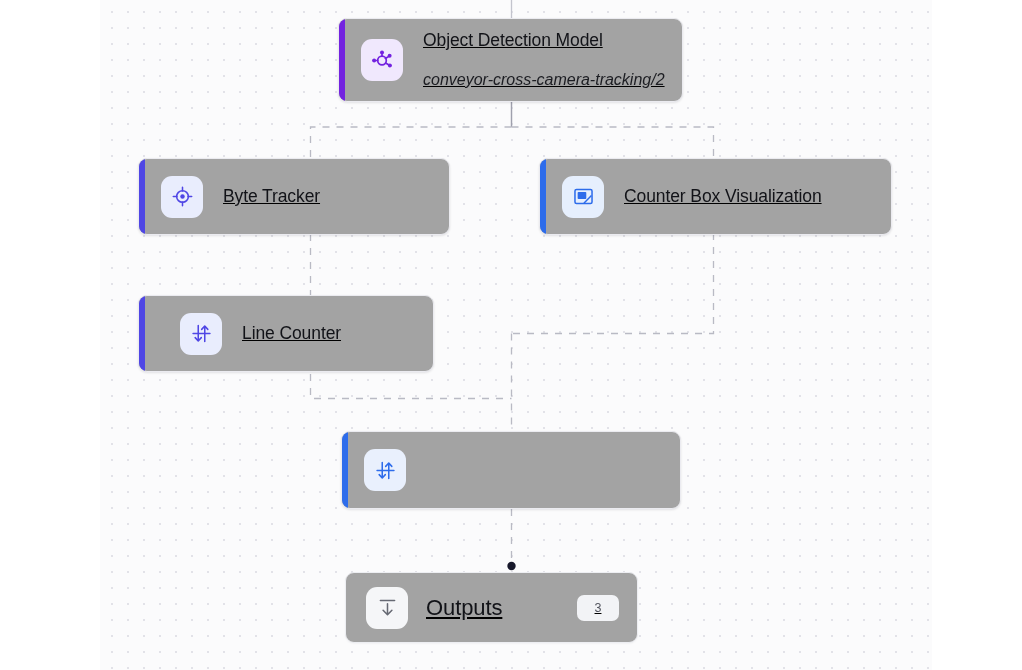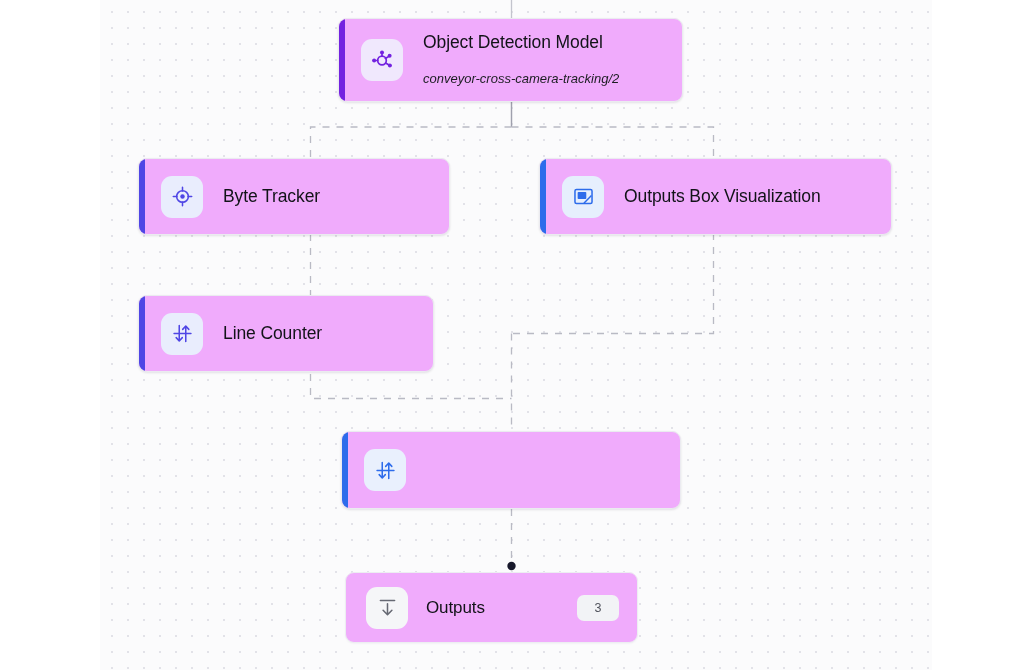--- a/index.html
+++ b/index.html
@@ -43,25 +43,26 @@
     height: 670px;
     pointer-events: none;
   }
 
   
   .node {
     position: absolute;
     display: flex;
     align-items: center;
     box-sizing: border-box;
-    background: #f0abfc;
+    background: #a3a3a3;
     border-radius: 9px;
     border: 1px solid #ebebf0;
     box-shadow: 0 1px 2px rgba(16,24,40,0.05), 0 1px 3px rgba(16,24,40,0.06);
     overflow: hidden;
+    text-decoration: underline;
   }
   .accent {
     position: absolute;
     left: 0;
     top: 0;
     bottom: 0;
     width: 6px;
   }
   .node-inner {
     display: flex;
@@ -89,21 +90,21 @@
     min-width: 0;
   }
   .title {
     font-size: 17.5px;
     color: #121318;
     letter-spacing: -0.1px;
     white-space: nowrap;
     line-height: 1.25;
   }
   .subtitle {
-    font-size: 13px;
+    font-size: 16px;
     font-style: italic;
     color: #1c1d22;
     white-space: nowrap;
     line-height: 1.3;
     margin-top: 18px;
   }
   .badge {
     margin-left: auto;
     flex: 0 0 auto;
     min-width: 26px;
@@ -114,31 +115,31 @@
     color: #52545e;
     font-size: 12.5px;
     display: flex;
     align-items: center;
     justify-content: center;
   }
 
   
   #node-object-detection { left: 338px; top: 18px;  width: 345px; height: 84px; }
   #node-byte-tracker     { left: 138px; top: 158px; width: 312px; height: 77px; }
-  #node-line-counter     { left: 138px; top: 295px; width: 296px; height: 77px; }
+  #node-line-counter     { left: 138px; top: 295px; width: 296px; height: 77px; padding-left: 19px; }
   #node-bbox-viz         { left: 539px; top: 158px; width: 353px; height: 77px; }
   #node-line-counter-viz { left: 341px; top: 431px; width: 340px; height: 78px; }
   #node-outputs          { left: 345px; top: 572px; width: 293px; height: 71px; }
 
   #node-outputs {
     border: 1px solid #edeef2;
     box-shadow: 0 1px 2px rgba(16,24,40,0.04);
   }
   #node-outputs .node-inner { padding-left: 20px; }
-  #node-outputs .title { font-size: 17px; }
+  #node-outputs .title { font-size: 22px; }
   #node-outputs .labels { margin-left: 18px; }
 </style>
 </head>
 <body>
 
 <div id="canvas">
 
   <div id="grid"></div>
 
   <svg id="edges" viewBox="0 0 1022 670" width="1022" height="670">
@@ -212,21 +213,21 @@
     <div class="accent" style="background:#2d6ceb"></div>
     <div class="node-inner">
       <div class="icon-box" style="background:#e6effd">
         <svg width="23" height="23" viewBox="0 0 24 24" fill="none">
           <rect x="3.1" y="4.6" width="17.8" height="14.8" rx="1.6" stroke="#2d6ceb" stroke-width="1.6"></rect>
           <rect x="5.9" y="7.3" width="9.0" height="7.4" rx="0.8" fill="#2d6ceb"></rect>
           <path d="M12.4 19.0 L20.3 10.9" stroke="#2d6ceb" stroke-width="1.5"></path>
         </svg>
       </div>
       <div class="labels">
-        <div class="title">Outputs Box Visualization</div>
+        <div class="title">Counter Box Visualization</div>
       </div>
     </div>
   </div>
 
   <div class="node" id="node-line-counter-viz">
     <div class="accent" style="background:#2d6ceb"></div>
     <div class="node-inner">
       <div class="icon-box" style="background:#e9f0fd">
         <svg width="23" height="23" viewBox="0 0 24 24" fill="none">
           <path d="M3.2 12 L20.8 12" stroke="#2d6ceb" stroke-width="1.6" stroke-linecap="round"></path>

